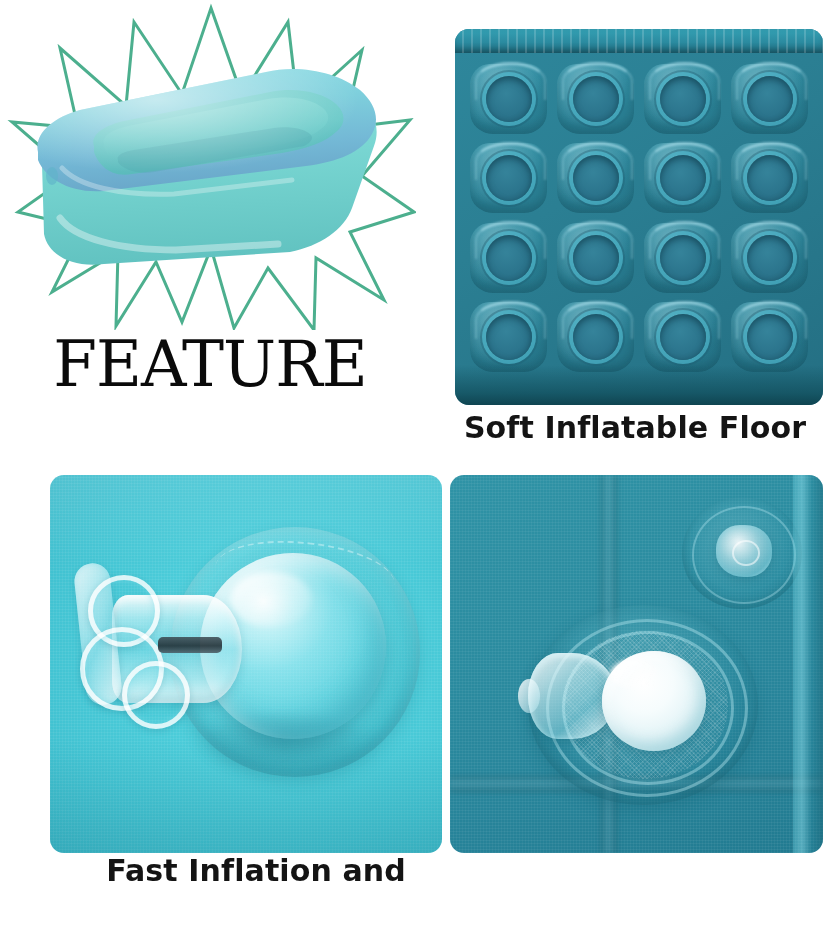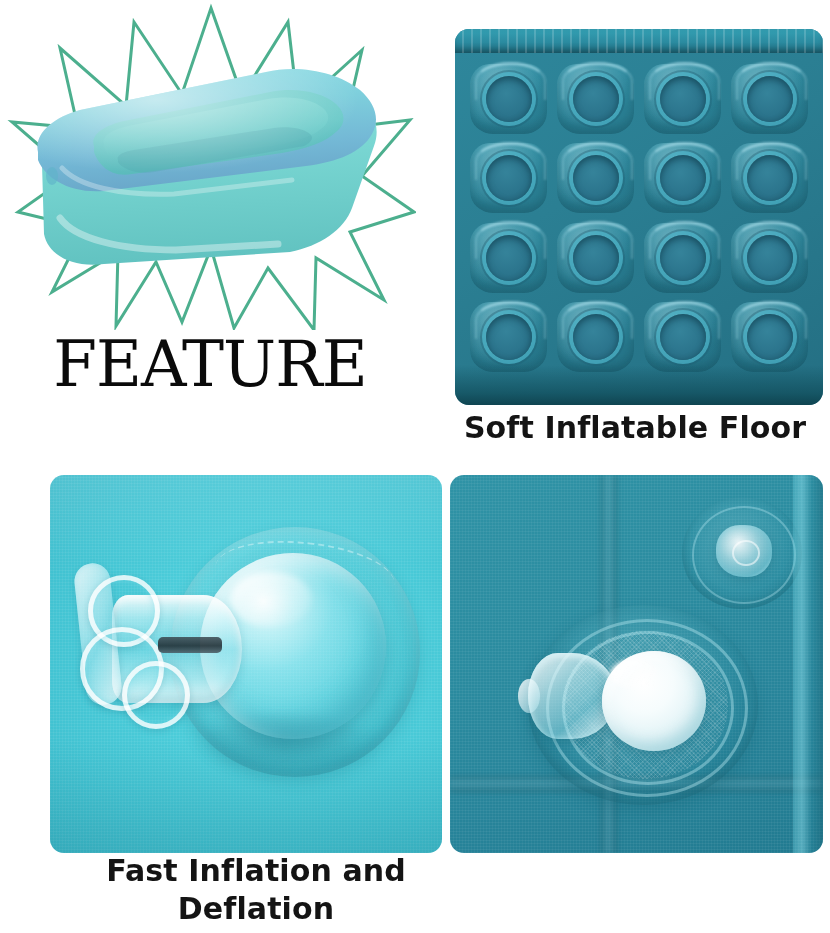--- a/index.html
+++ b/index.html
@@ -592,21 +592,20 @@
         <div class="valve-ring" id="valve-ring-b"></div>
         <div class="valve-ring" id="valve-ring-c"></div>
         <div class="valve-stem"></div>
 
         <div class="vignette"></div>
       </div>
     </div>
 
     <div class="caption">
       <div>Fast Inflation and</div>
-      <div>Deflation</div>
     </div>
   </div>
 
   <div class="cell" id="cell-drain">
     <div class="photo" id="panel-drain">
       <div class="photo-inner">
         <div class="weave"></div>
         <div class="seam-v"></div>
         <div class="seam-h"></div>
 

